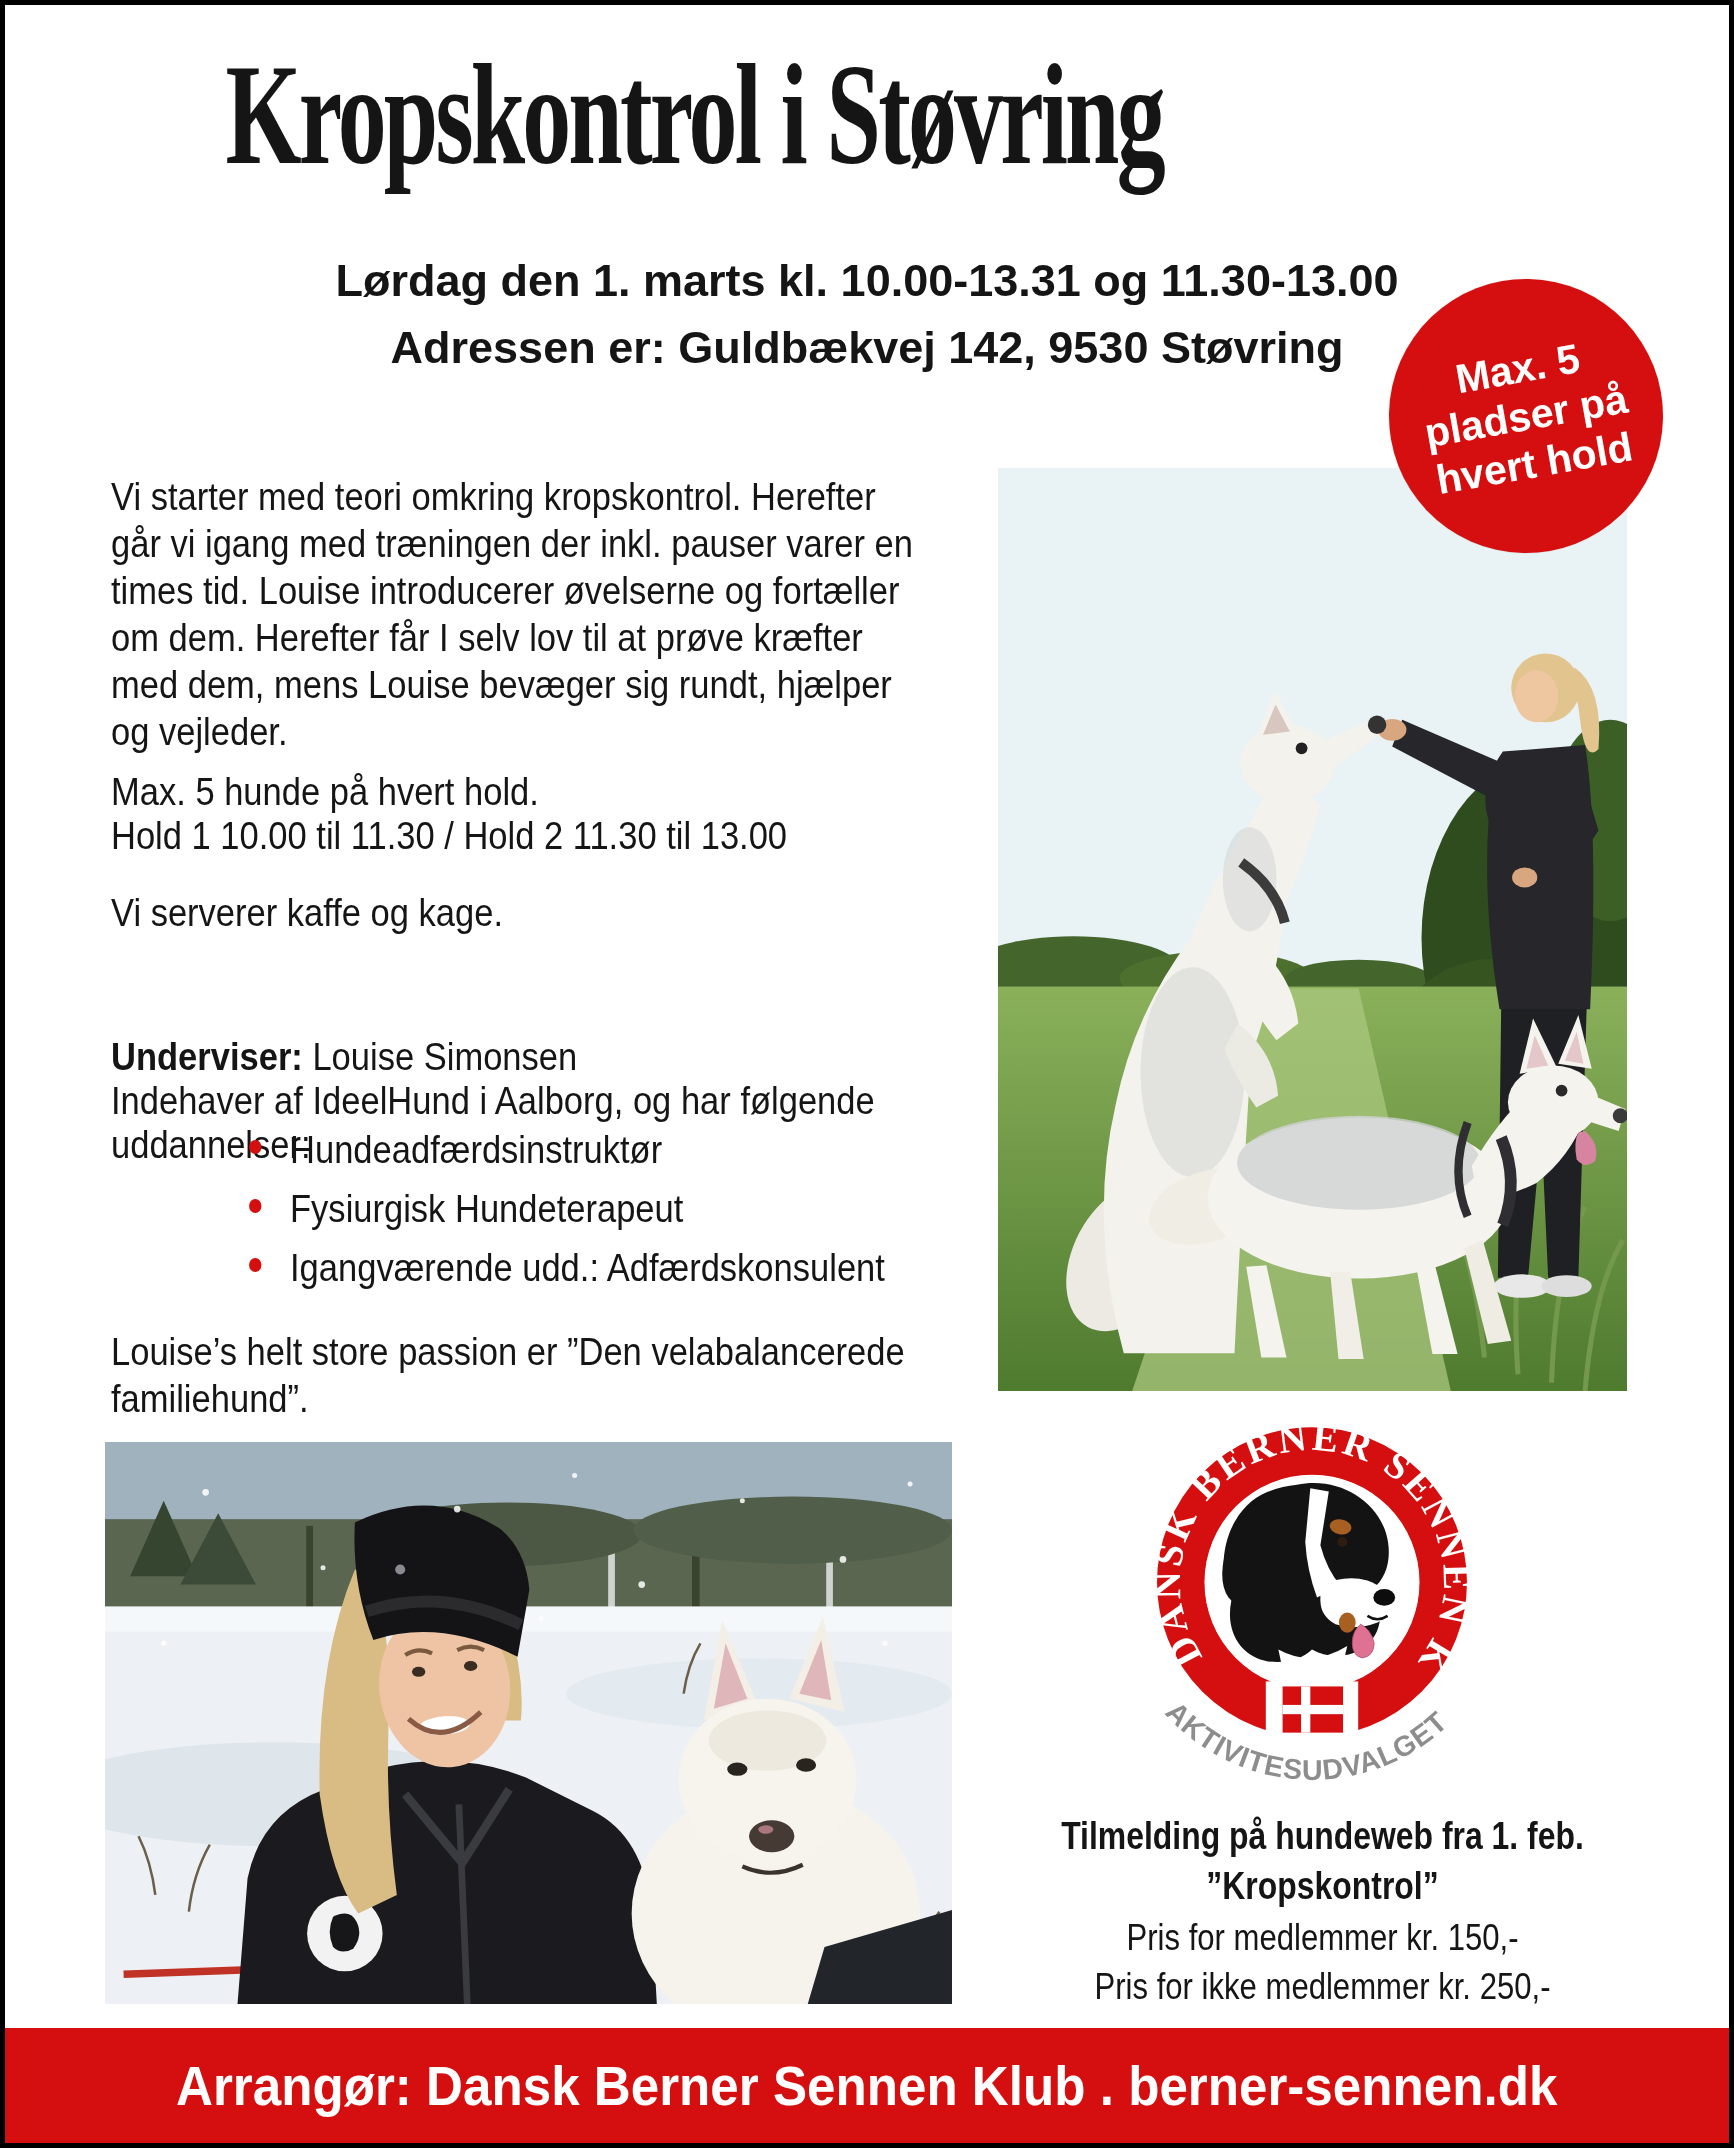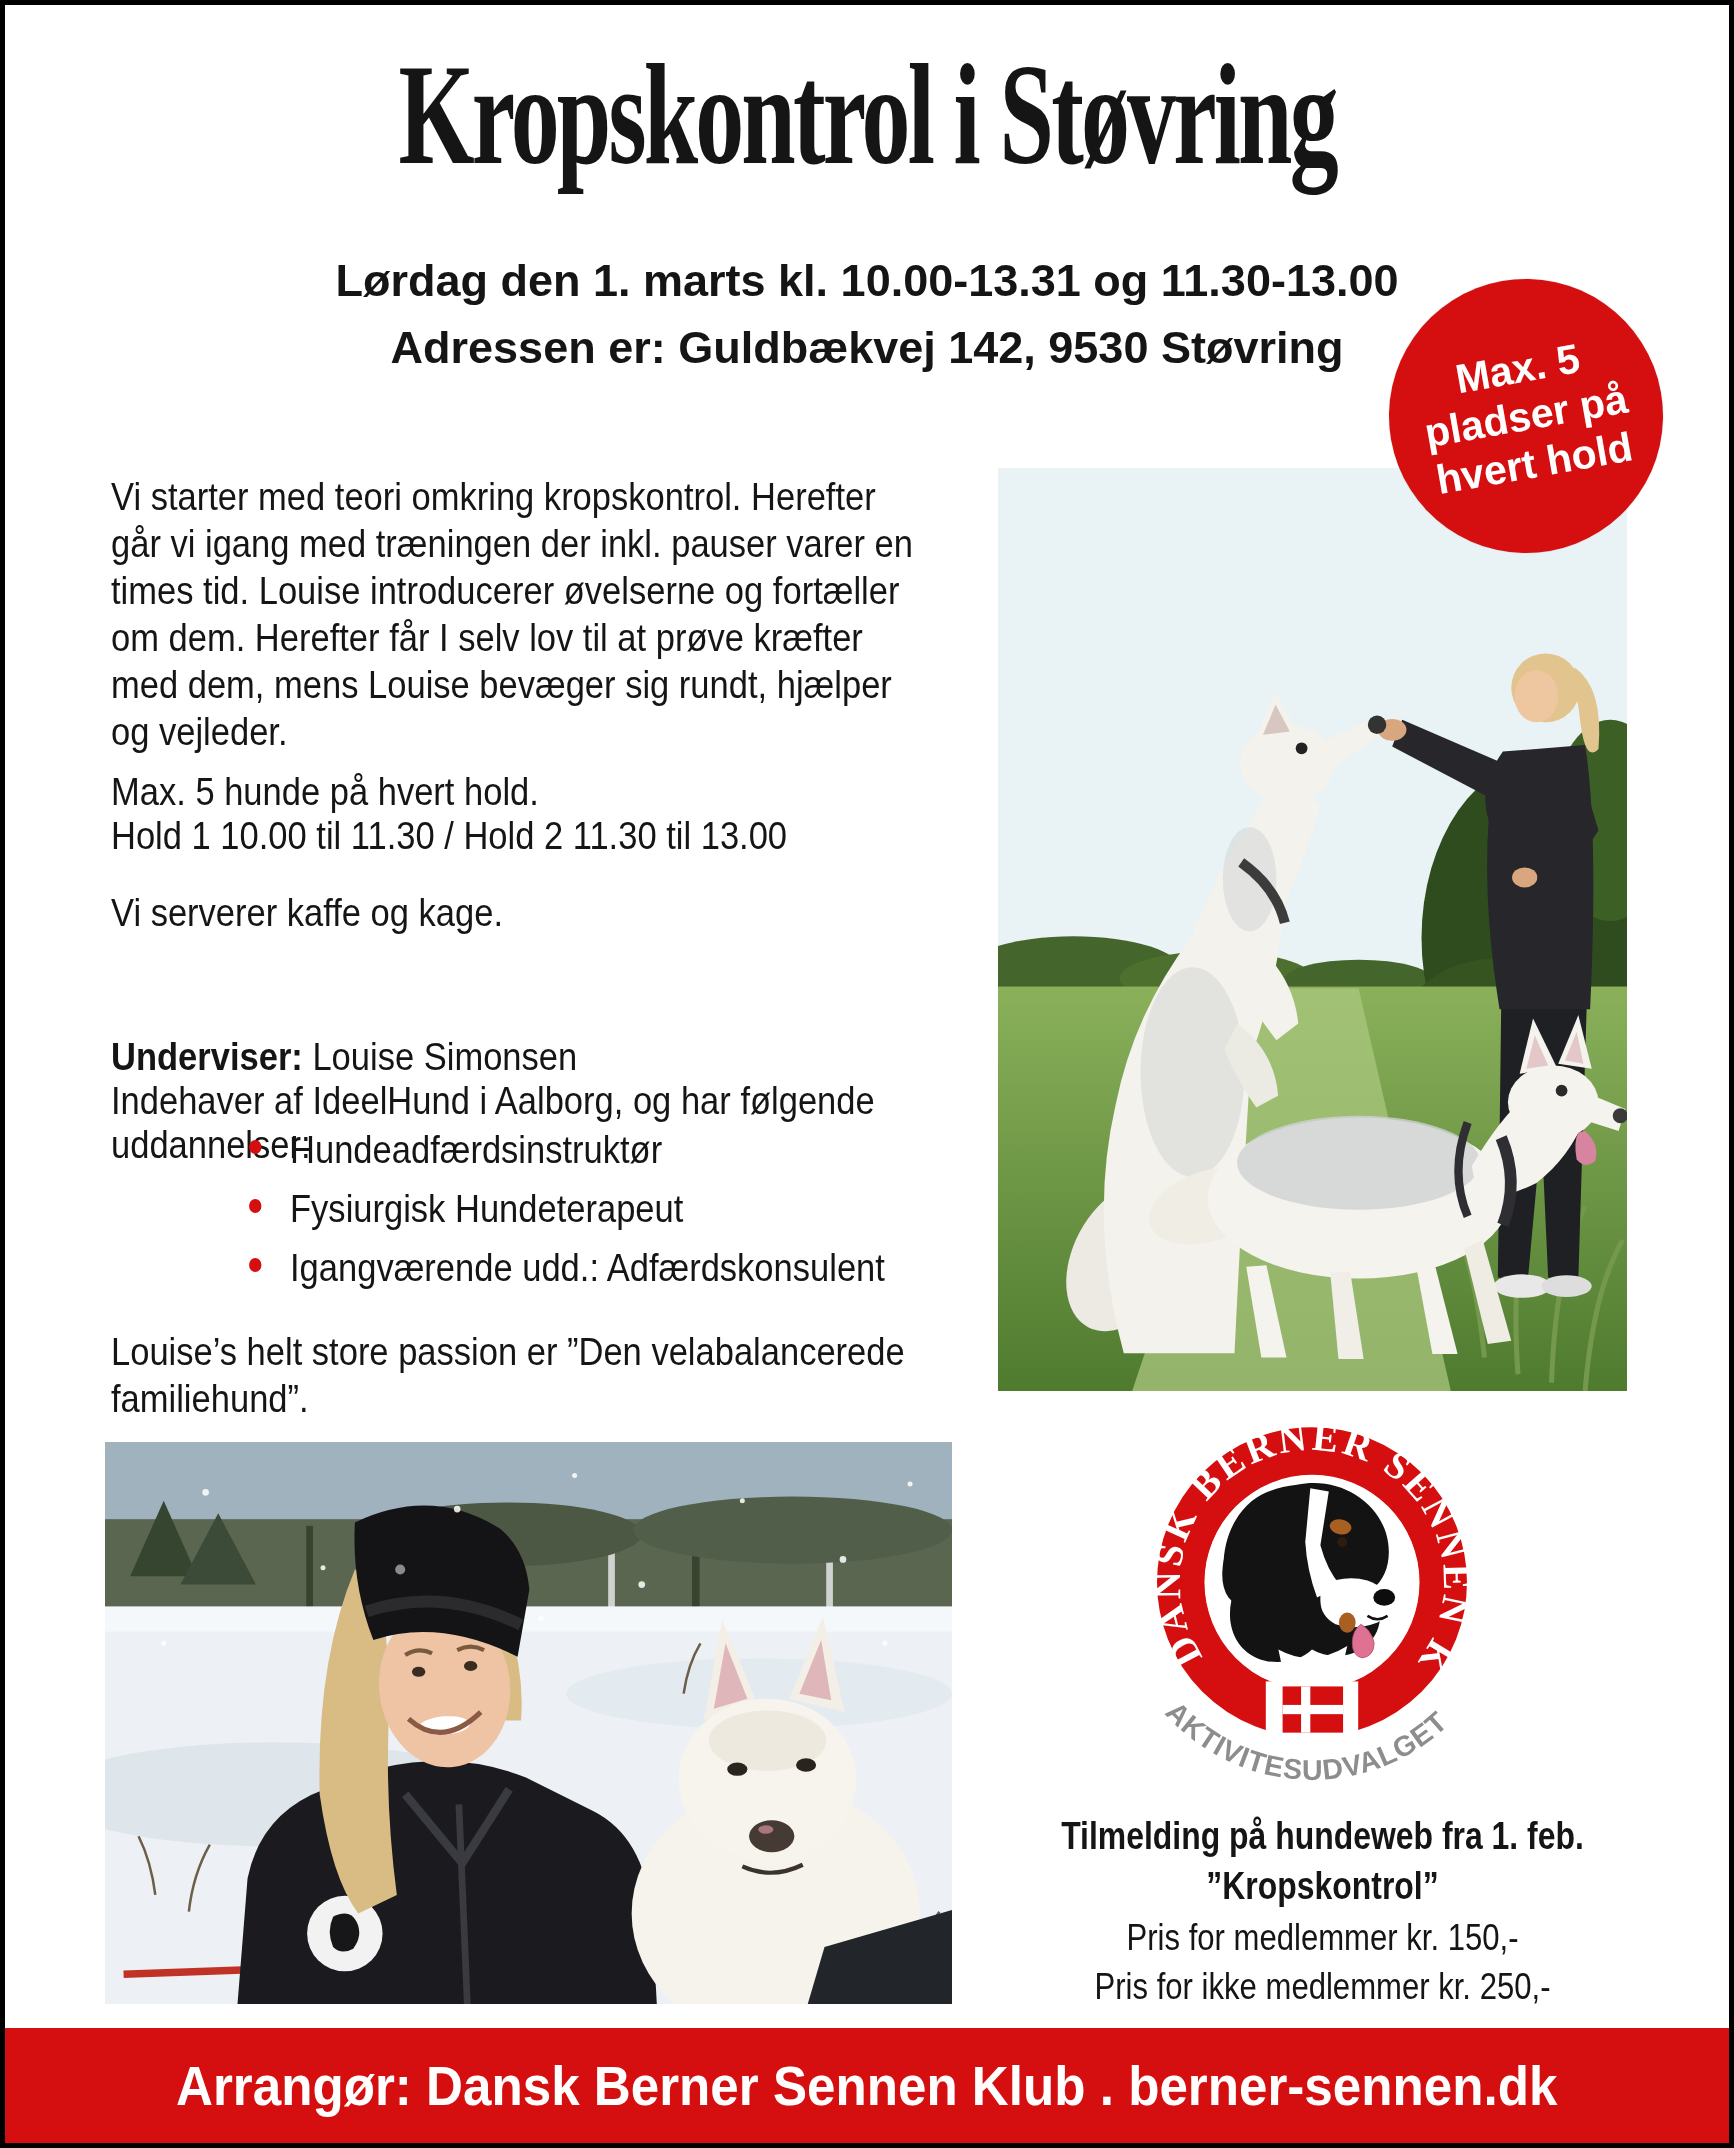--- a/index.html
+++ b/index.html
@@ -1,21 +1,21 @@
 <!DOCTYPE html>
 <html style="font-size:13.4px"><head>
 <meta charset="utf-8">
 <style>
   html,body{margin:0;padding:0;background:#777;}
   .page{
     position:relative;width:1734px;height:2148px;background:#ffffff;
     border:5px solid #000;box-sizing:border-box;overflow:hidden;
     font-family:"Liberation Sans",sans-serif;color:#151515;
   }
-  .title{position:absolute;top:47px;left:0;width:100%;text-align:center;
+  .title{position:absolute;top:47px;left:0;width:100%;
     font-family:"Liberation Serif",serif;font-weight:bold;font-size:144px;line-height:126px;}
   .title-inner{display:inline-block;transform:scaleX(0.68);transform-origin:center;
     letter-spacing:-4.2px;white-space:nowrap;}
   .subtitle{position:absolute;top:242px;left:0;width:100%;text-align:center;
     font-weight:bold;font-size:45px;line-height:67px;white-space:pre-line;}
   .badge{position:absolute;left:1384px;top:274px;width:274px;height:274px;border-radius:50%;
     display:flex;align-items:center;justify-content:center;transform:rotate(-10deg);z-index:6;
     box-shadow:0 0 0 0.8px rgba(0,0,0,0.05);}
   .badge-text{color:#fff;font-weight:bold;font-size:41px;line-height:48px;text-align:center;white-space:pre-line;}
   .col{position:absolute;left:106px;top:0;width:973px;transform:scaleX(0.885);transform-origin:left top;}

